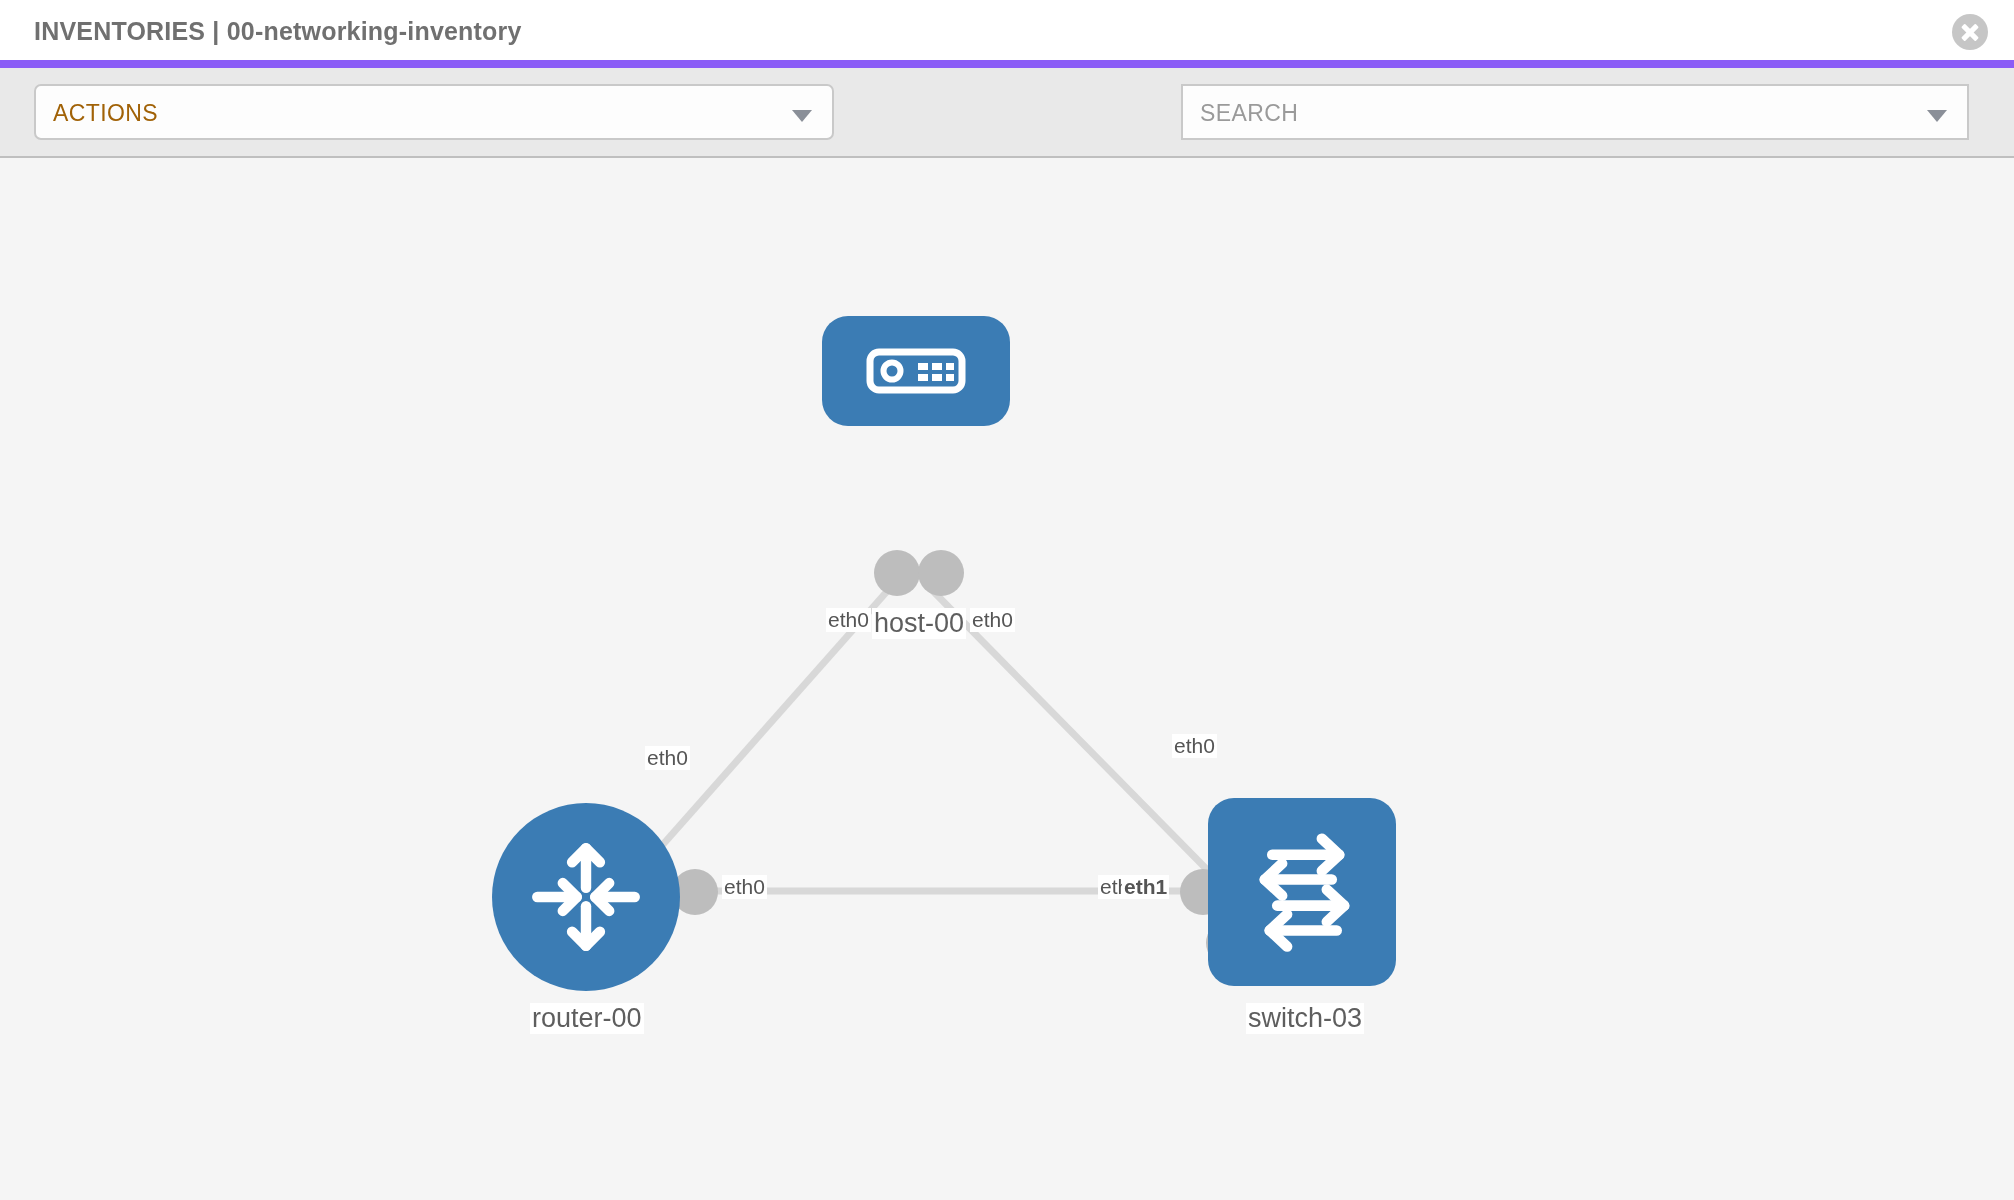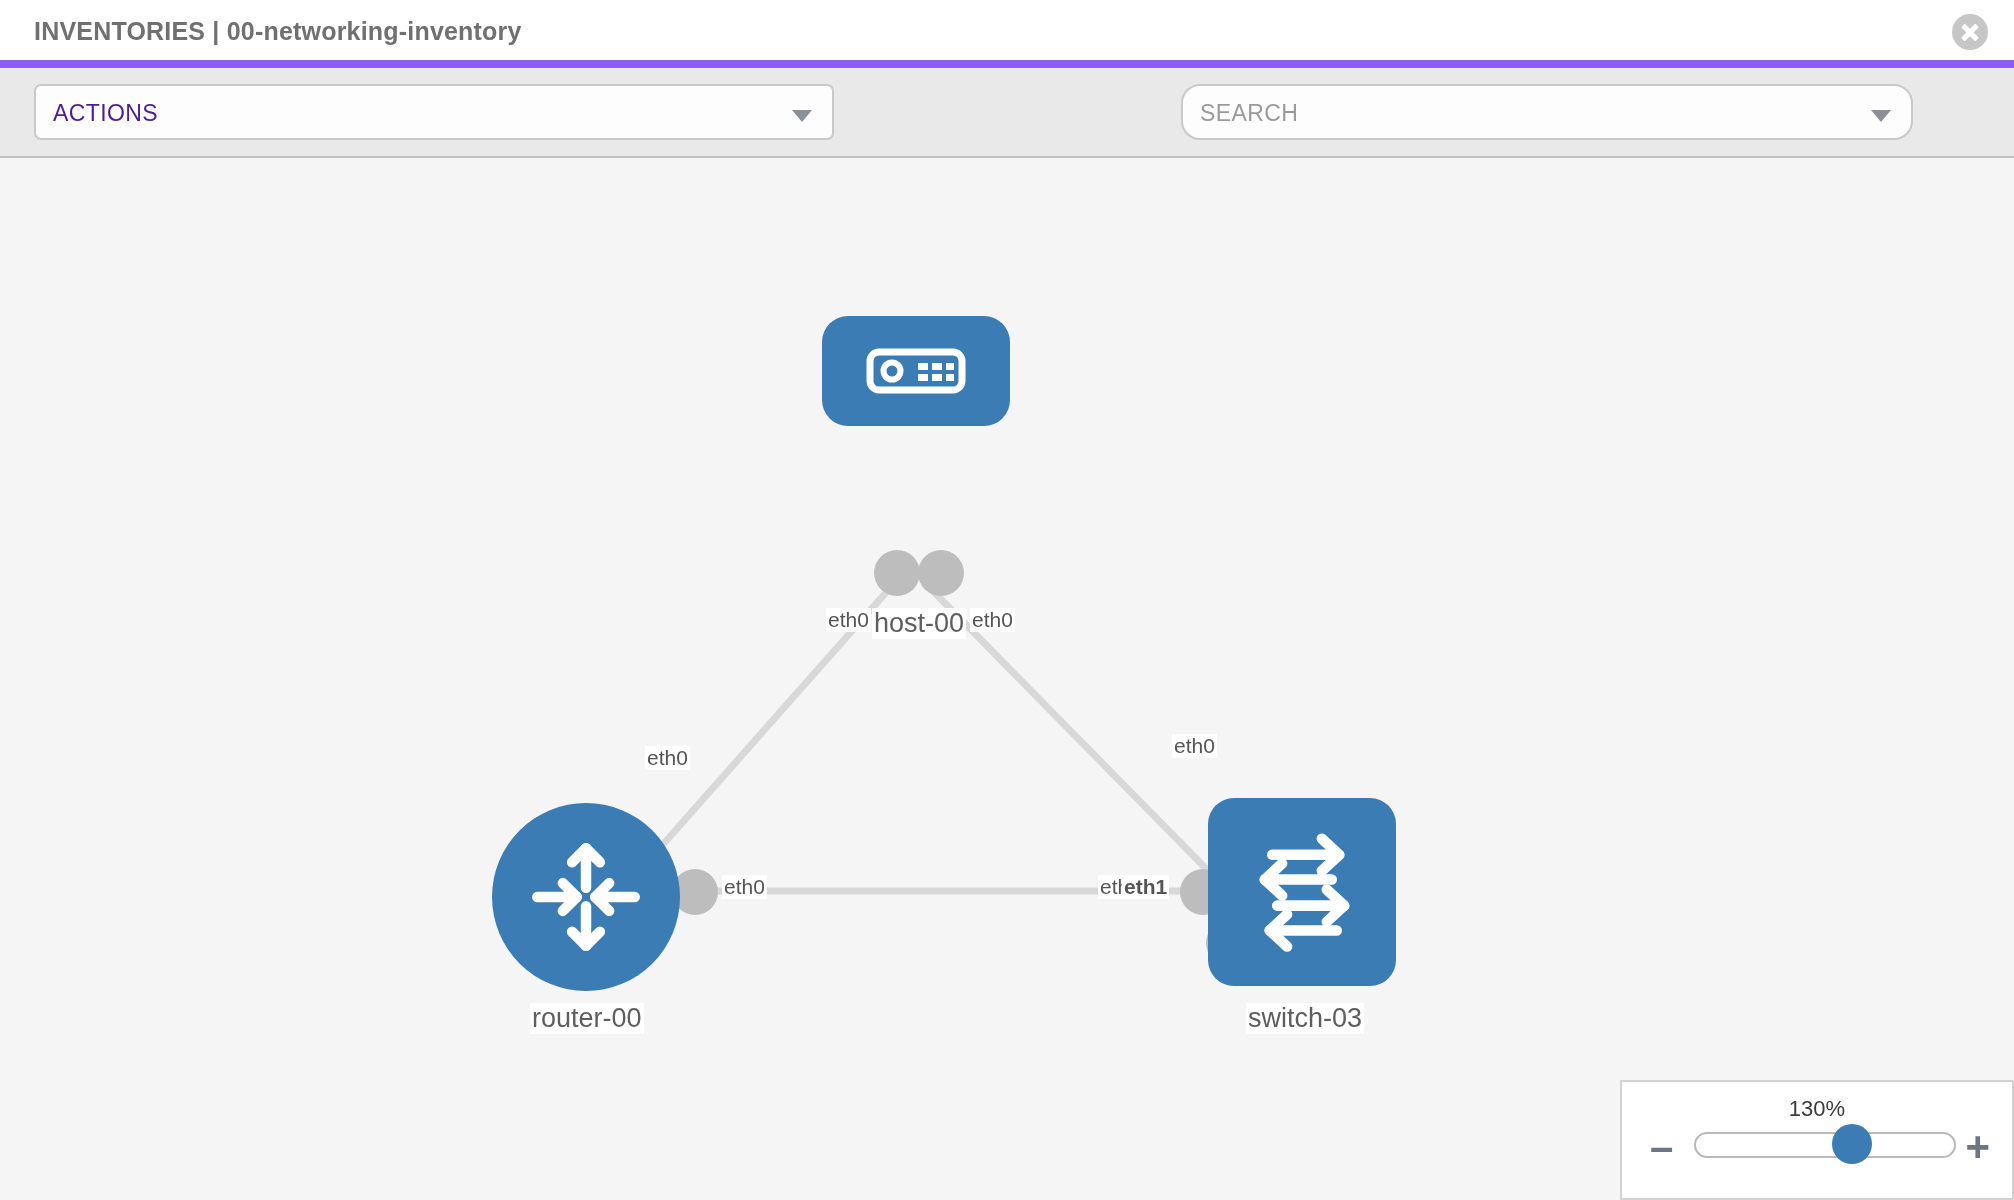--- a/index.html
+++ b/index.html
@@ -81,21 +81,21 @@
     border: 2px solid #c9c9c9;
     border-radius: 7px;
     box-sizing: border-box;
     cursor: pointer;
   }
   .actions-select .label {
     position: absolute;
     left: 17px;
     top: 14px;
     font-size: 23px;
-    color: #4c1d95;
+    color: #a16207;
     letter-spacing: 0.4px;
   }
   .caret {
     position: absolute;
     right: 20px;
     top: 24px;
     width: 0; height: 0;
     border-left: 10px solid transparent;
     border-right: 10px solid transparent;
     border-top: 12px solid #8a8f98;
@@ -108,25 +108,25 @@
     height: 46px;
     cursor: pointer;
   }
   .tool-icon.wrench { left: 1039px; }
   .tool-icon.key    { left: 1107px; }
 
   .search-box {
     position: absolute;
     left: 1181px;
     top: 16px;
-    width: 732px;
+    width: 788px;
     height: 56px;
     background: #fdfdfd;
     border: 2px solid #c9c9c9;
-    border-radius: 19px;
+    border-radius: 0;
     box-sizing: border-box;
     cursor: text;
     padding-left: 28px;
   }
   .search-box .label {
     position: absolute;
     left: 17px;
     top: 14px;
     font-size: 23px;
     color: #9a9a9a;
@@ -373,21 +373,14 @@
 
     <span class="iface-label" style="left:1172px; top:576px;">eth0</span>
 
     <span class="iface-label" style="left:1098px; top:717px;">eth0</span>
     <span class="iface-label" style="left:1122px; top:717px;font-weight:bold;">eth1</span>
 
     <span class="node-label" style="left:1246px; top:845px;">switch-03</span>
 
   </div>
 
-  <div class="zoom-panel">
-    <div class="zoom-value">130%</div>
-    <span class="zoom-minus">–</span>
-    <div class="zoom-track"></div>
-    <div class="zoom-thumb" style="left: 209.64px;"></div>
-    <span class="zoom-plus">+</span>
-  </div>
 
 </div>
 
 </body></html>

